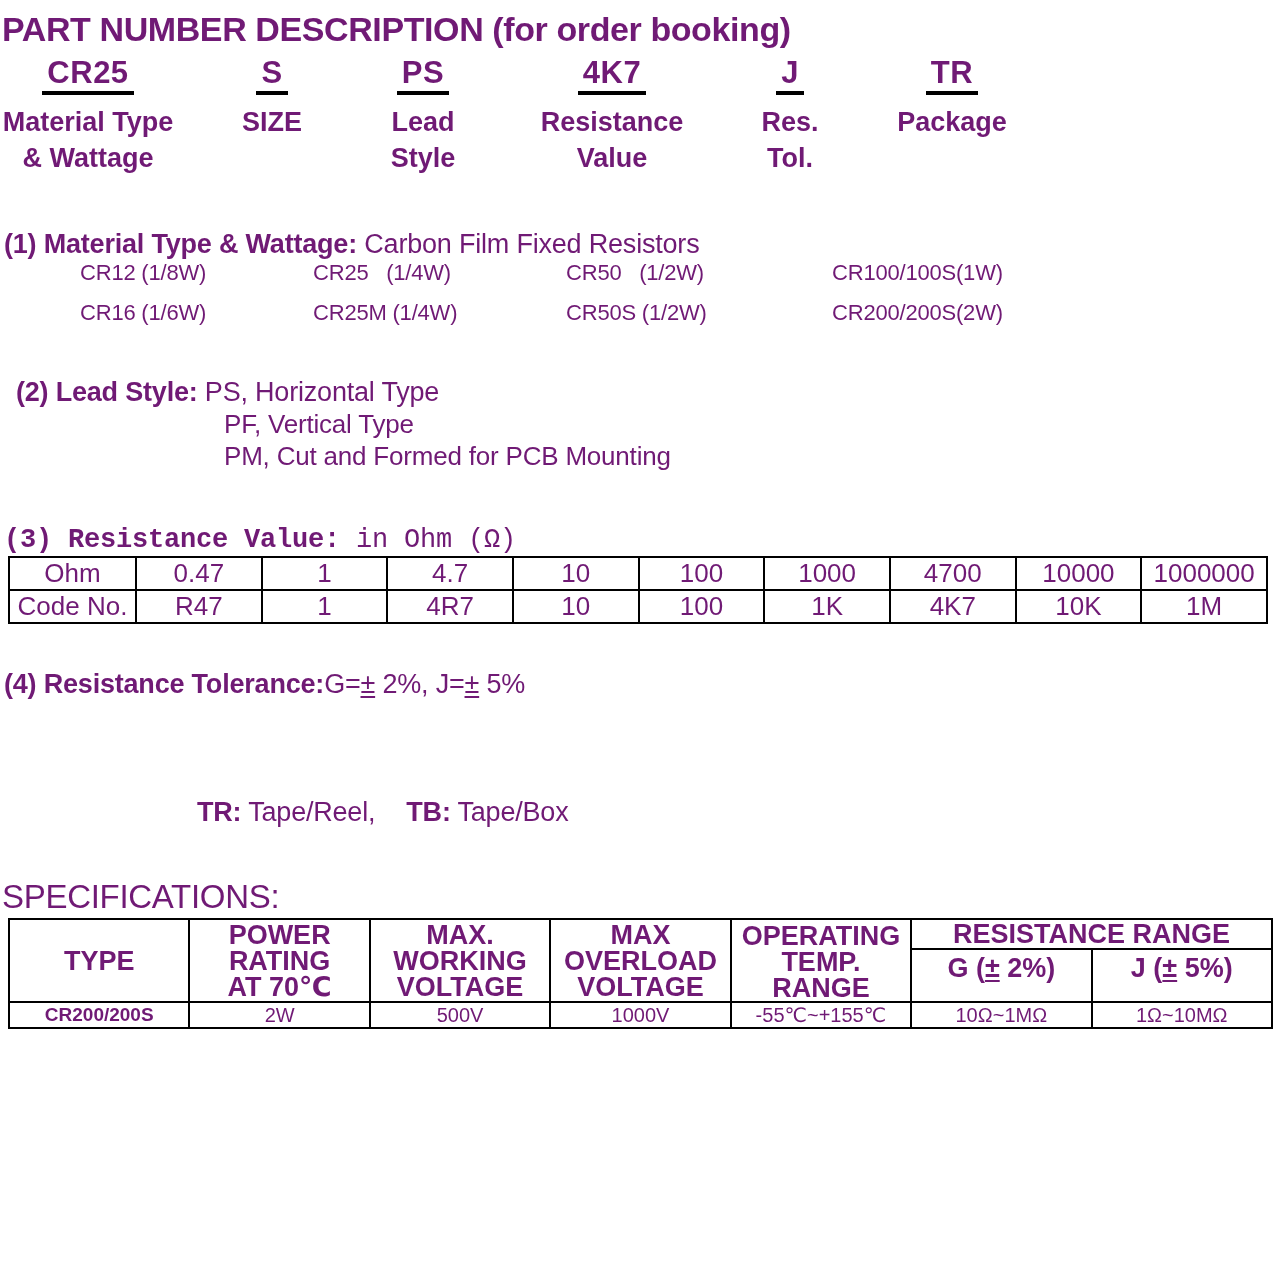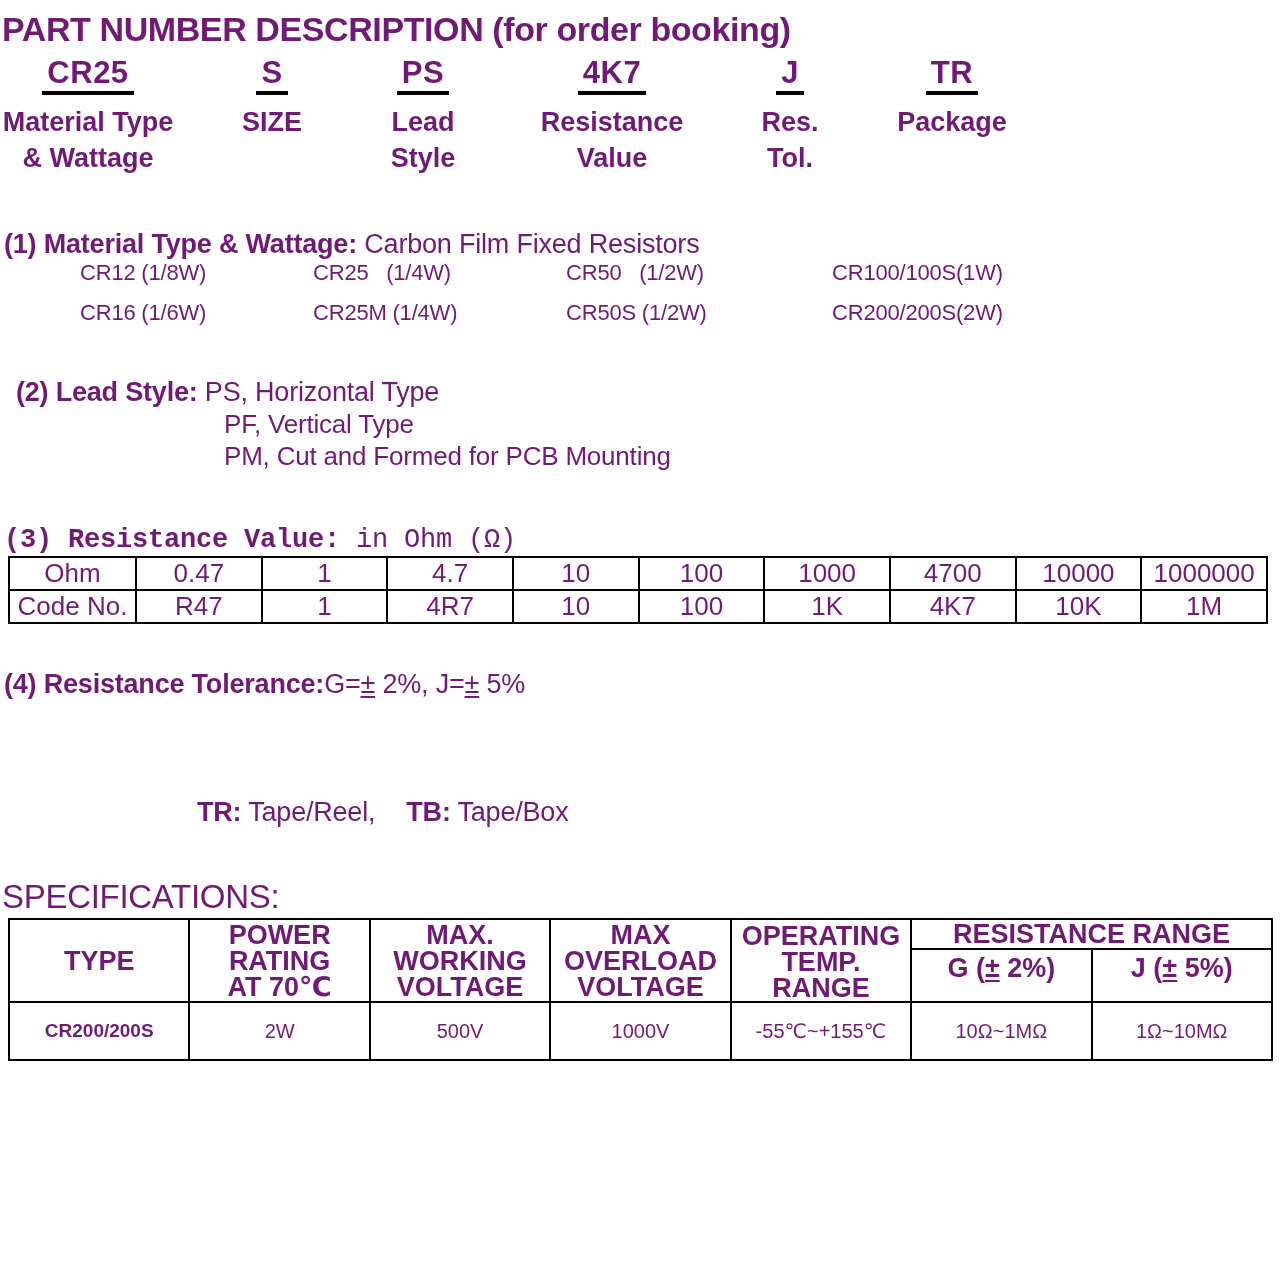--- a/index.html
+++ b/index.html
@@ -40,21 +40,21 @@
   .spec-title { left:2px; top:878px; font-size:33px; font-weight:normal; letter-spacing:-0.3px; }
 
   
   .stable { position:absolute; left:8px; top:918px; border-collapse:collapse; table-layout:fixed; width:1265px; }
   .stable th, .stable td { border:2px solid #000; padding:0 2px; overflow:hidden; }
   .stable th { font-size:27px; line-height:26px; font-weight:bold; text-align:center; vertical-align:middle; }
   .stable th.vtop { vertical-align:top; padding-top:3px; }
   .stable th.sub { vertical-align:top; padding-top:5px; }
   .stable tr.hdr1 { height:30px; }
   .stable tr.hdr2 { height:53px; }
-  .stable tr.datarow { height:58px; }
+  .stable tr.datarow { height:26px; }
   .stable td { text-align:center; vertical-align:middle; font-size:20px; }
   .stable td.typecell { font-size:19px; font-weight:bold; }
 </style>
 </head>
 <body>
 
 <div class="page">
 
   <div class="abs doc-title">PART NUMBER DESCRIPTION (for order booking)</div>
 

